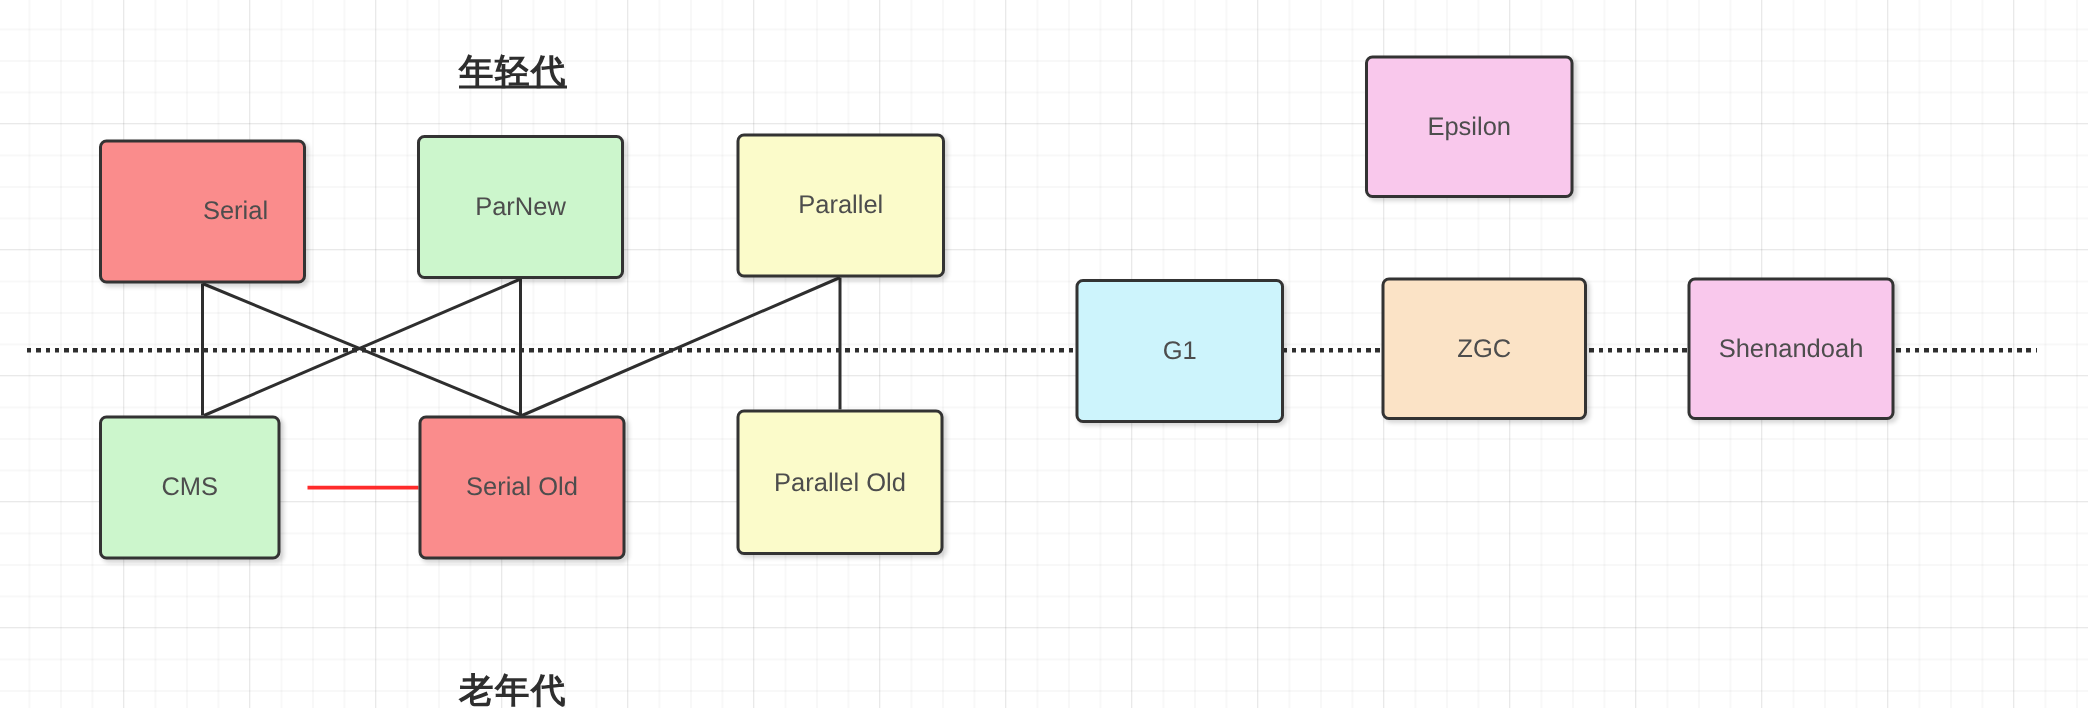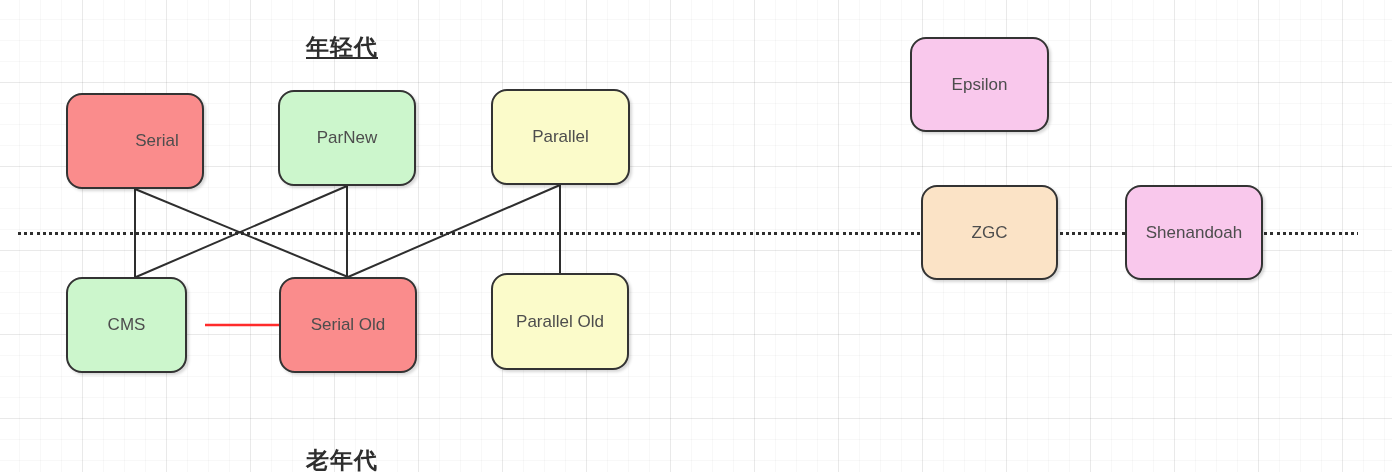--- a/index.html
+++ b/index.html
@@ -19,21 +19,21 @@
   }
   .dotted-line{
     position:absolute;left:18px;top:232px;width:1340px;height:3px;
     background:repeating-linear-gradient(90deg,#2e2e2e 0 3px,transparent 3px 6.2px);
   }
   svg.connectors{position:absolute;left:0;top:0;pointer-events:none;}
   .node{
     position:absolute;
     box-sizing:border-box;
     border:2px solid #333333;
-    border-radius:16px;
+    border-radius:5px;
     display:flex;align-items:center;justify-content:center;
     font-size:17px;color:#4d4d4d;
     box-shadow:2px 2px 3px rgba(0,0,0,0.16);
     text-align:center;
   }
   .gen-label{
     position:absolute;
     font-size:23px;font-weight:bold;color:#2e2e2e;
     letter-spacing:1px;
   }
@@ -80,20 +80,23 @@
   </div>
   <div class="node n-parnew" style="background: rgb(204, 246, 204);">
     <span>ParNew</span>
   </div>
   <div class="node n-parallel" style="background: rgb(251, 251, 202);">
     <span>Parallel</span>
   </div>
   <div class="node n-epsilon" style="background: rgb(249, 200, 236);">
     <span>Epsilon</span>
   </div>
+  <div class="node n-g1" style="background: rgb(205, 244, 252);">
+    <span>G1</span>
+  </div>
   <div class="node n-shenandoah" style="background: rgb(249, 200, 236);">
     <span>Shenandoah</span>
   </div>
   <div class="node n-zgc" style="background: rgb(251, 227, 198);">
     <span>ZGC</span>
   </div>
   <div class="node n-cms" style="background: rgb(204, 246, 204);">
     <span>CMS</span>
   </div>
   <div class="node n-serial-old" style="background: rgb(250, 140, 140);">

